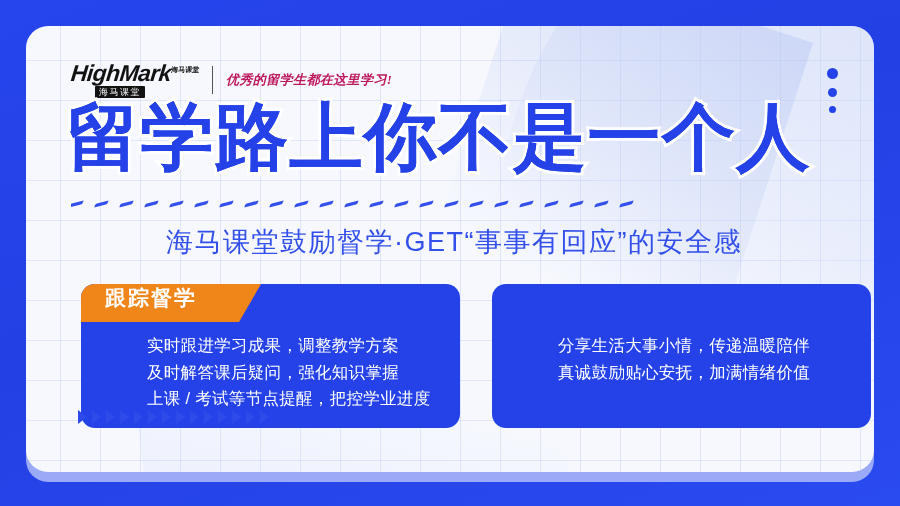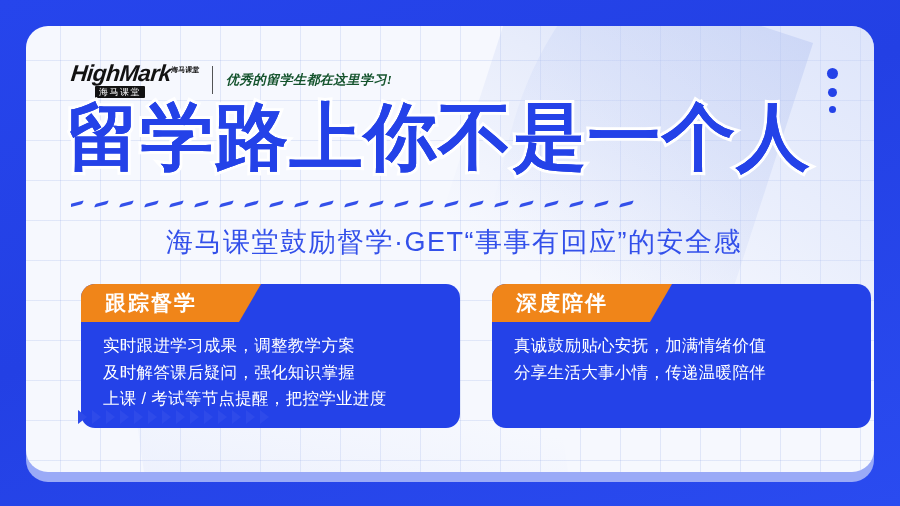--- a/index.html
+++ b/index.html
@@ -95,21 +95,21 @@
   }
   .logo-sub {
     margin-top:1px; margin-left:24px;
     font-size:9px; letter-spacing:1.5px;
     color:#ffffff; background:#121212;
     padding:1px 4px 1px 4px; line-height:1.15;
     border-radius:1px;
   }
   .logo-divider { width:1px; height:28px; background:#2a2a2a; opacity:.8; }
   .logo-tagline {
-    font-size:13px; color:#14532d;
+    font-size:13px; color:#be185d;
     font-style:italic; font-weight:bold;
     letter-spacing:.4px;
     font-family:"Liberation Serif","DejaVu Serif",serif;
   }
 
   
   .dots { position:absolute; right:36px; top:42px; }
   .dot { background:#2442e8; border-radius:50%; margin:0 auto 9px; }
   .dot.d1 { width:11px; height:11px; }
   .dot.d2 { width:9px;  height:9px;  }
@@ -186,37 +186,38 @@
     border-radius:14px;
     padding:44px 0 16px 0;
     color:#ffffff;
   }
   .card-head {
     position:absolute;
     left:0; top:0;
     height:38px;
     background:#f08519;
     border-radius:14px 0 0 0;
-    display:flex; align-items:center;
+    display:flex; 
     padding:0 40px 0 24px;
     clip-path:polygon(0 0, 100% 0, calc(100% - 22px) 100%, 0 100%);
     min-width:180px;
   }
   .card-head-text {
     font-size:21px; font-weight:bold;
     color:#ffffff; letter-spacing:2px;
     white-space:nowrap;
   }
   .card-body { padding:4px 22px 0 22px; }
   .card-line {
     font-size:16.5px;
     line-height:1.62;
     color:#ffffff;
     letter-spacing:.3px;
     white-space:nowrap;
+    margin-left:44px;
   }
 
   
   .arrows {
     position:absolute;
     left:52px; bottom:48px;
     display:flex; gap:5px;
   }
   .arrow {
     width:0; height:0;
@@ -294,26 +295,23 @@
           <span class="card-head-text">跟踪督学</span>
         </div>
         <div class="card-body">
           <div class="card-line">实时跟进学习成果，调整教学方案</div>
           <div class="card-line">及时解答课后疑问，强化知识掌握</div>
           <div class="card-line">上课 / 考试等节点提醒，把控学业进度</div>
         </div>
       </div>
 
       <div class="card">
-        <div class="card-head">
-          <span class="card-head-text">深度陪伴</span>
-        </div>
         <div class="card-body">
+          <div class="card-line">分享生活大事小情，传递温暖陪伴</div>
           <div class="card-line">真诚鼓励贴心安抚，加满情绪价值</div>
-          <div class="card-line">分享生活大事小情，传递温暖陪伴</div>
         </div>
       </div>
 
     </div>
 
     <div class="arrows">
         <div class="arrow"></div>
         <div class="arrow"></div>
         <div class="arrow"></div>
         <div class="arrow"></div>

